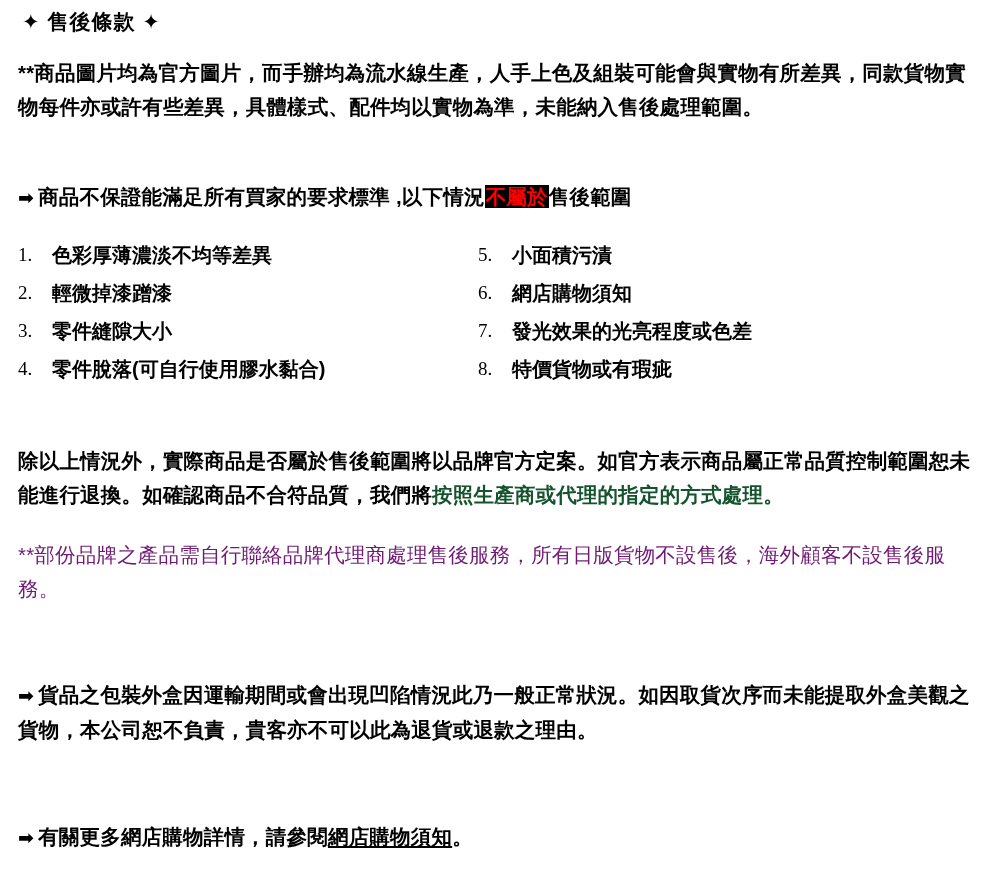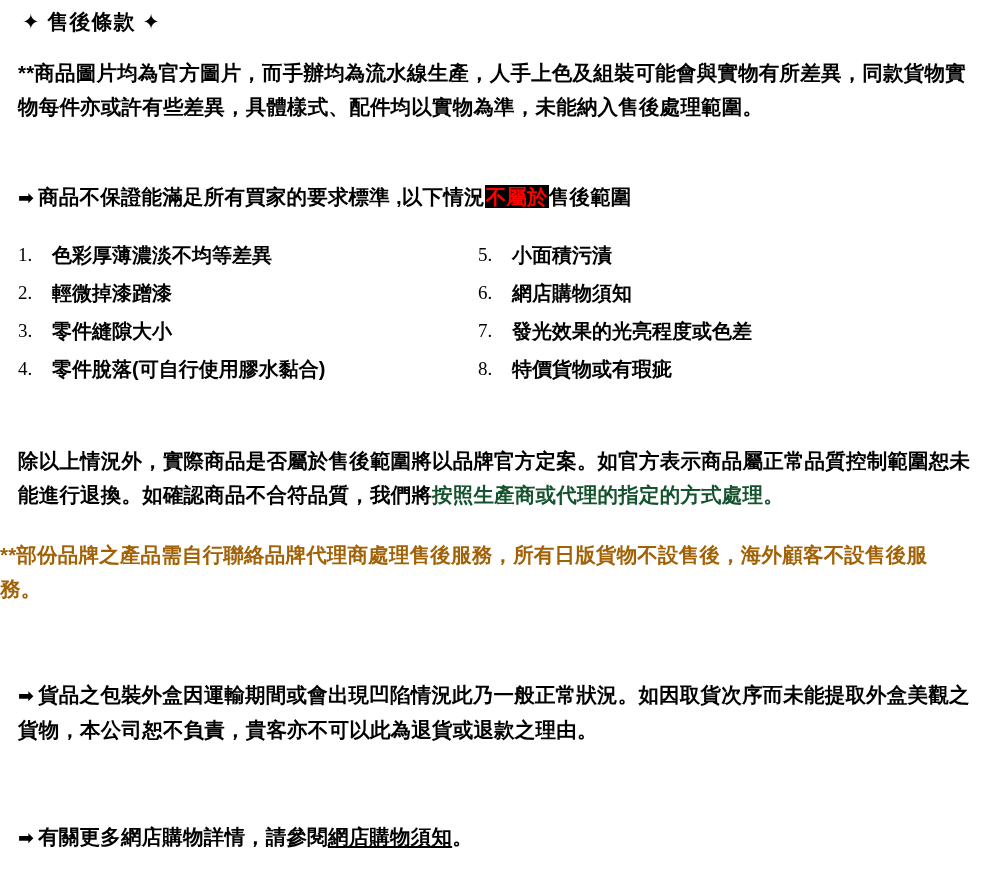--- a/index.html
+++ b/index.html
@@ -93,25 +93,25 @@
     left: 18px;
     top: 444px;
     width: 964px;
     font-weight: bold;
   }
   .grey {
     color: #14532d;
     font-weight: bold;
   }
   .p-red {
-    left: 0;
+    left: 18px;
     top: 538px;
     width: 964px;
-    color: #a16207;
-    font-weight: bold;
+    color: #701a75;
+    font-weight: normal;
   }
   .p-ship {
     left: 18px;
     top: 628px;
     width: 964px;
     font-weight: bold;
   }
   .p-box {
     left: 18px;
     top: 678px;

